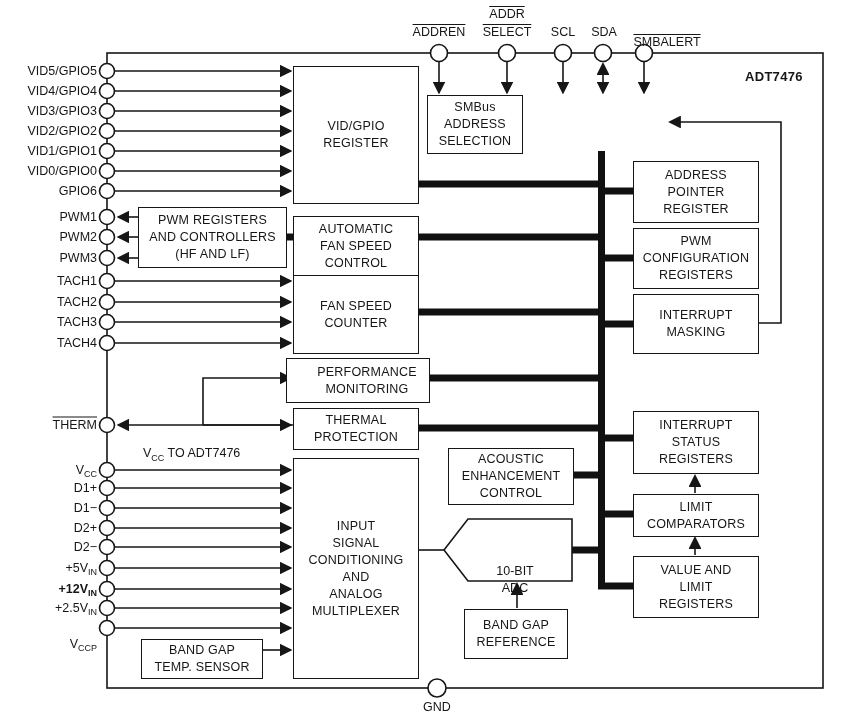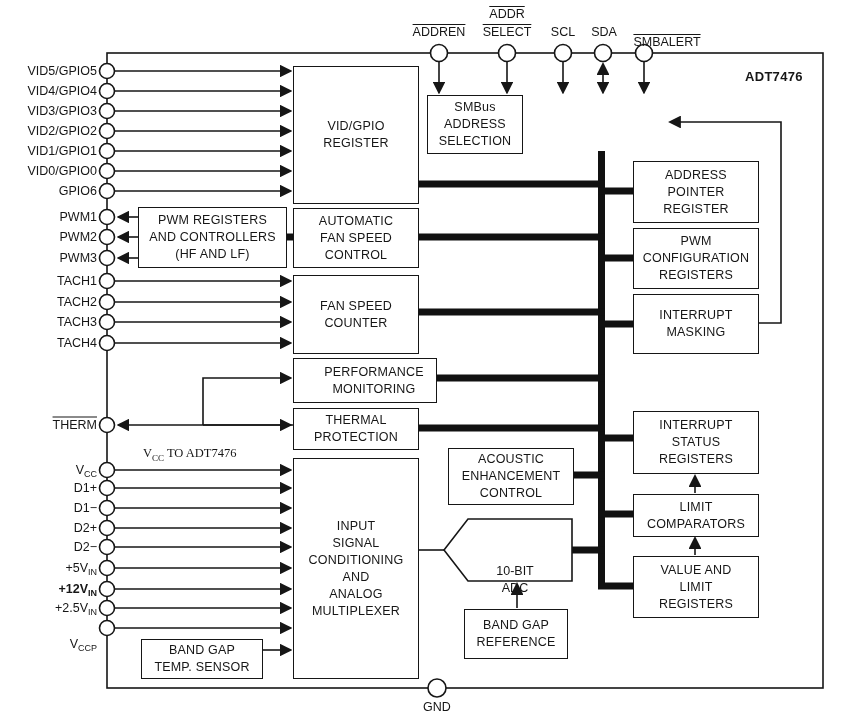--- a/index.html
+++ b/index.html
@@ -15,21 +15,21 @@
   .adc-label{position:absolute;z-index:2;display:flex;align-items:center;justify-content:center;
        text-align:center;font-size:12.5px;line-height:17px;white-space:pre-line;}
   .pin{position:absolute;z-index:2;font-size:12.5px;height:15px;line-height:15px;
        white-space:nowrap;transform:translateY(-50%);}
   .pin.left{right:758px;text-align:right;}
   .toplbl{position:absolute;z-index:2;font-size:12.5px;height:14px;line-height:14px;
        white-space:nowrap;transform:translateX(-50%);}
   .overbar{text-decoration:overline;}
   sub{font-size:9px;letter-spacing:0;}
   .chipname{position:absolute;z-index:2;font-size:13px;font-weight:bold;letter-spacing:.3px;}
-  .note{position:absolute;z-index:2;font-size:12.5px;white-space:nowrap;font-family:Liberation Serif, serif;}
+  .note{position:absolute;z-index:2;font-size:12.5px;white-space:nowrap;}
   .gnd{position:absolute;z-index:2;font-size:12.5px;transform:translateX(-50%);}
 </style>
 </head>
 <body>
 
 <div class="stage">
 
   <svg class="wires" width="855" height="724" viewBox="0 0 855 724">
     <defs>
       <marker id="ah" viewBox="0 0 10 10" refX="8.5" refY="5" markerWidth="8" markerHeight="8" orient="auto-start-reverse">
@@ -186,26 +186,26 @@
   <div class="gnd" style="left:437px;top:700px;">GND</div>
 
   <div class="box" style="left:293px;top:66px;width:124px;height:136px;"><span>VID/GPIO
 REGISTER</span></div>
   <div class="box" style="left:427px;top:95px;width:94px;height:57px;"><span>SMBus
 ADDRESS
 SELECTION</span></div>
   <div class="box" style="left:138px;top:207px;width:147px;height:59px;"><span>PWM REGISTERS
 AND CONTROLLERS
 (HF AND LF)</span></div>
-  <div class="box" style="left:293px;top:208px;width:124px;height:58px;"><span>AUTOMATIC
+  <div class="box" style="left:293px;top:216px;width:124px;height:58px;"><span>AUTOMATIC
 FAN SPEED
 CONTROL</span></div>
   <div class="box" style="left:293px;top:275px;width:124px;height:77px;"><span>FAN SPEED
 COUNTER</span></div>
-  <div class="box" style="left:293px;top:358px;width:124px;height:43px;padding-left:18px;"><span>PERFORMANCE
+  <div class="box" style="left:286px;top:358px;width:124px;height:43px;padding-left:18px;"><span>PERFORMANCE
 MONITORING</span></div>
   <div class="box" style="left:293px;top:408px;width:124px;height:40px;"><span>THERMAL
 PROTECTION</span></div>
   <div class="box" style="left:293px;top:458px;width:124px;height:219px;"><span>INPUT
 SIGNAL
 CONDITIONING
 AND
 ANALOG
 MULTIPLEXER</span></div>
   <div class="box" style="left:448px;top:448px;width:124px;height:55px;"><span>ACOUSTIC

